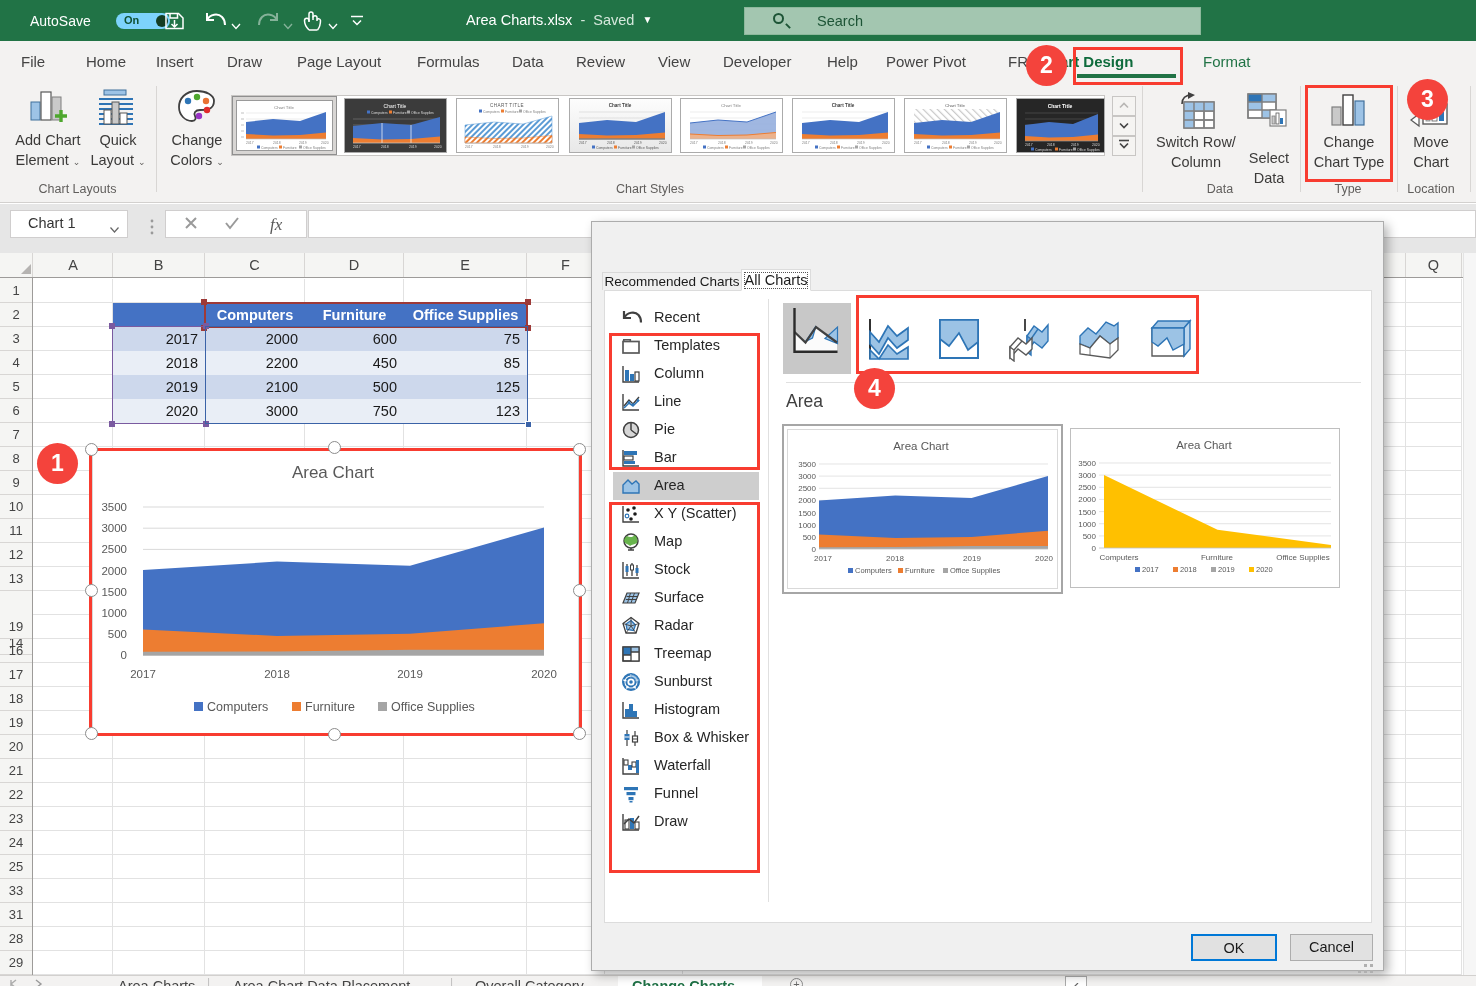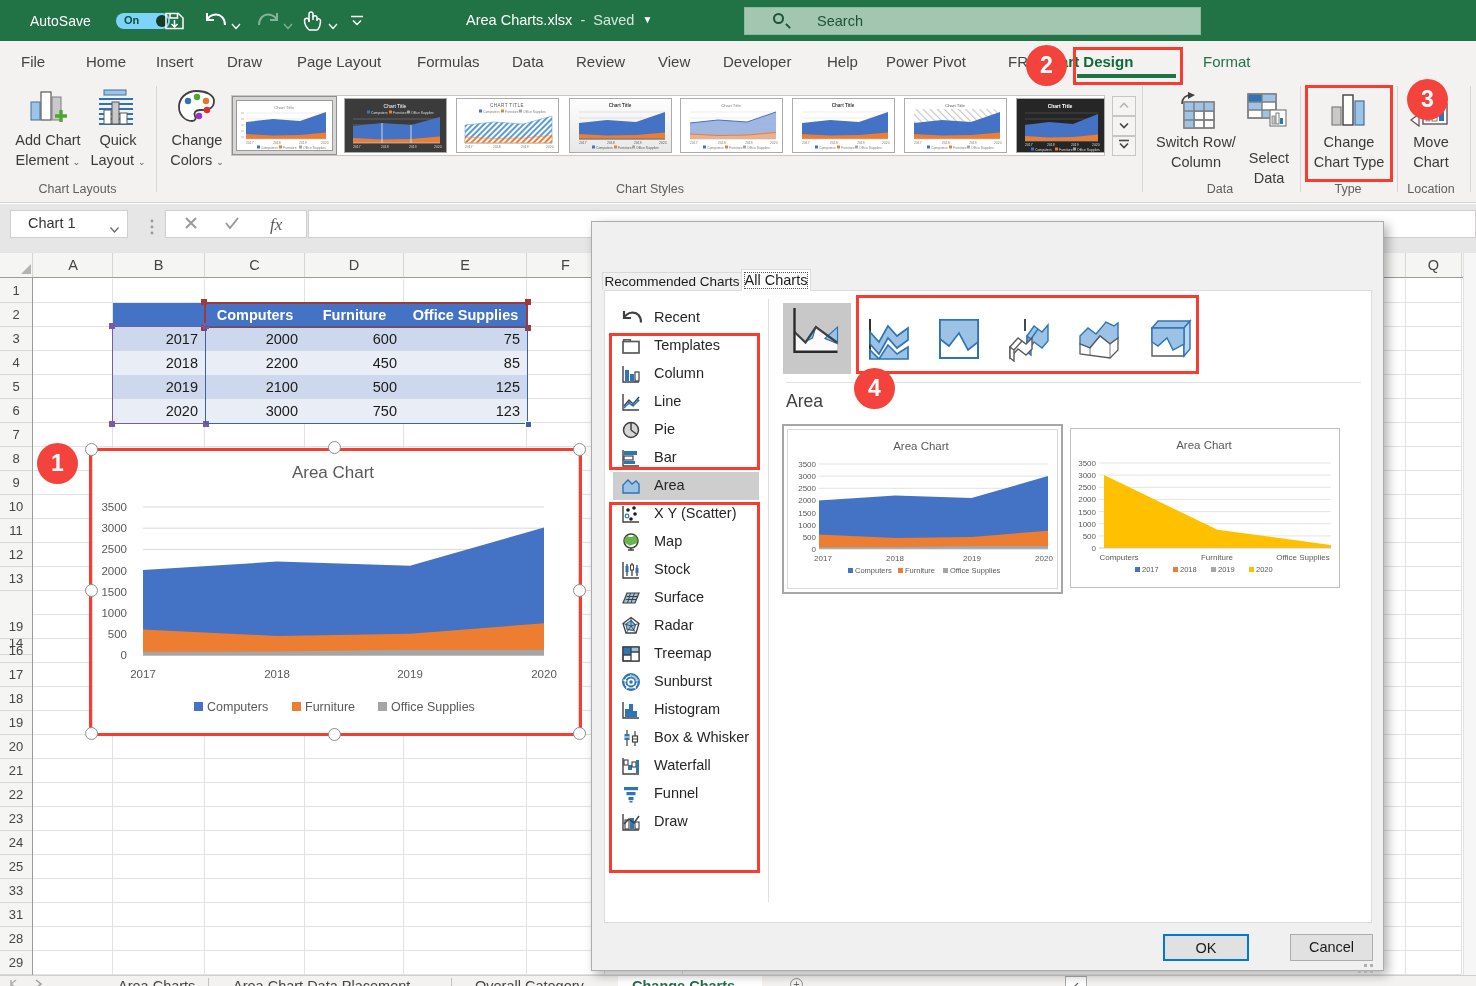--- a/index.html
+++ b/index.html
@@ -1024,21 +1024,21 @@
         <g fill="#b0b0b0">
           <rect x="12" y="0" width="3" height="3"></rect>
           <rect x="6" y="6" width="3" height="3"></rect>
           <rect x="12" y="6" width="3" height="3"></rect>
           <rect x="0" y="12" width="3" height="3"></rect>
           <rect x="6" y="12" width="3" height="3"></rect>
           <rect x="12" y="12" width="3" height="3"></rect>
         </g>
       </svg>
   </div>
-  <div class="dlgbtn" style="left:571px; width:86px; border:2px solid #0078d7;">OK</div>
+  <div class="dlgbtn" style="left:599px; width:86px; border:2px solid #0078d7;">OK</div>
   <div class="dlgbtn" style="left:698px; width:83px; border:1px solid #adadad;">Cancel</div>
 </div>
 
 <div class="handle" style="left:85px;top:443px;"></div>
 <div class="handle" style="left:328px;top:441px;"></div>
 <div class="handle" style="left:573px;top:443px;"></div>
 <div class="handle" style="left:85px;top:584px;"></div>
 <div class="handle" style="left:573px;top:584px;"></div>
 <div class="handle" style="left:85px;top:727px;"></div>
 <div class="handle" style="left:328px;top:728px;"></div>

